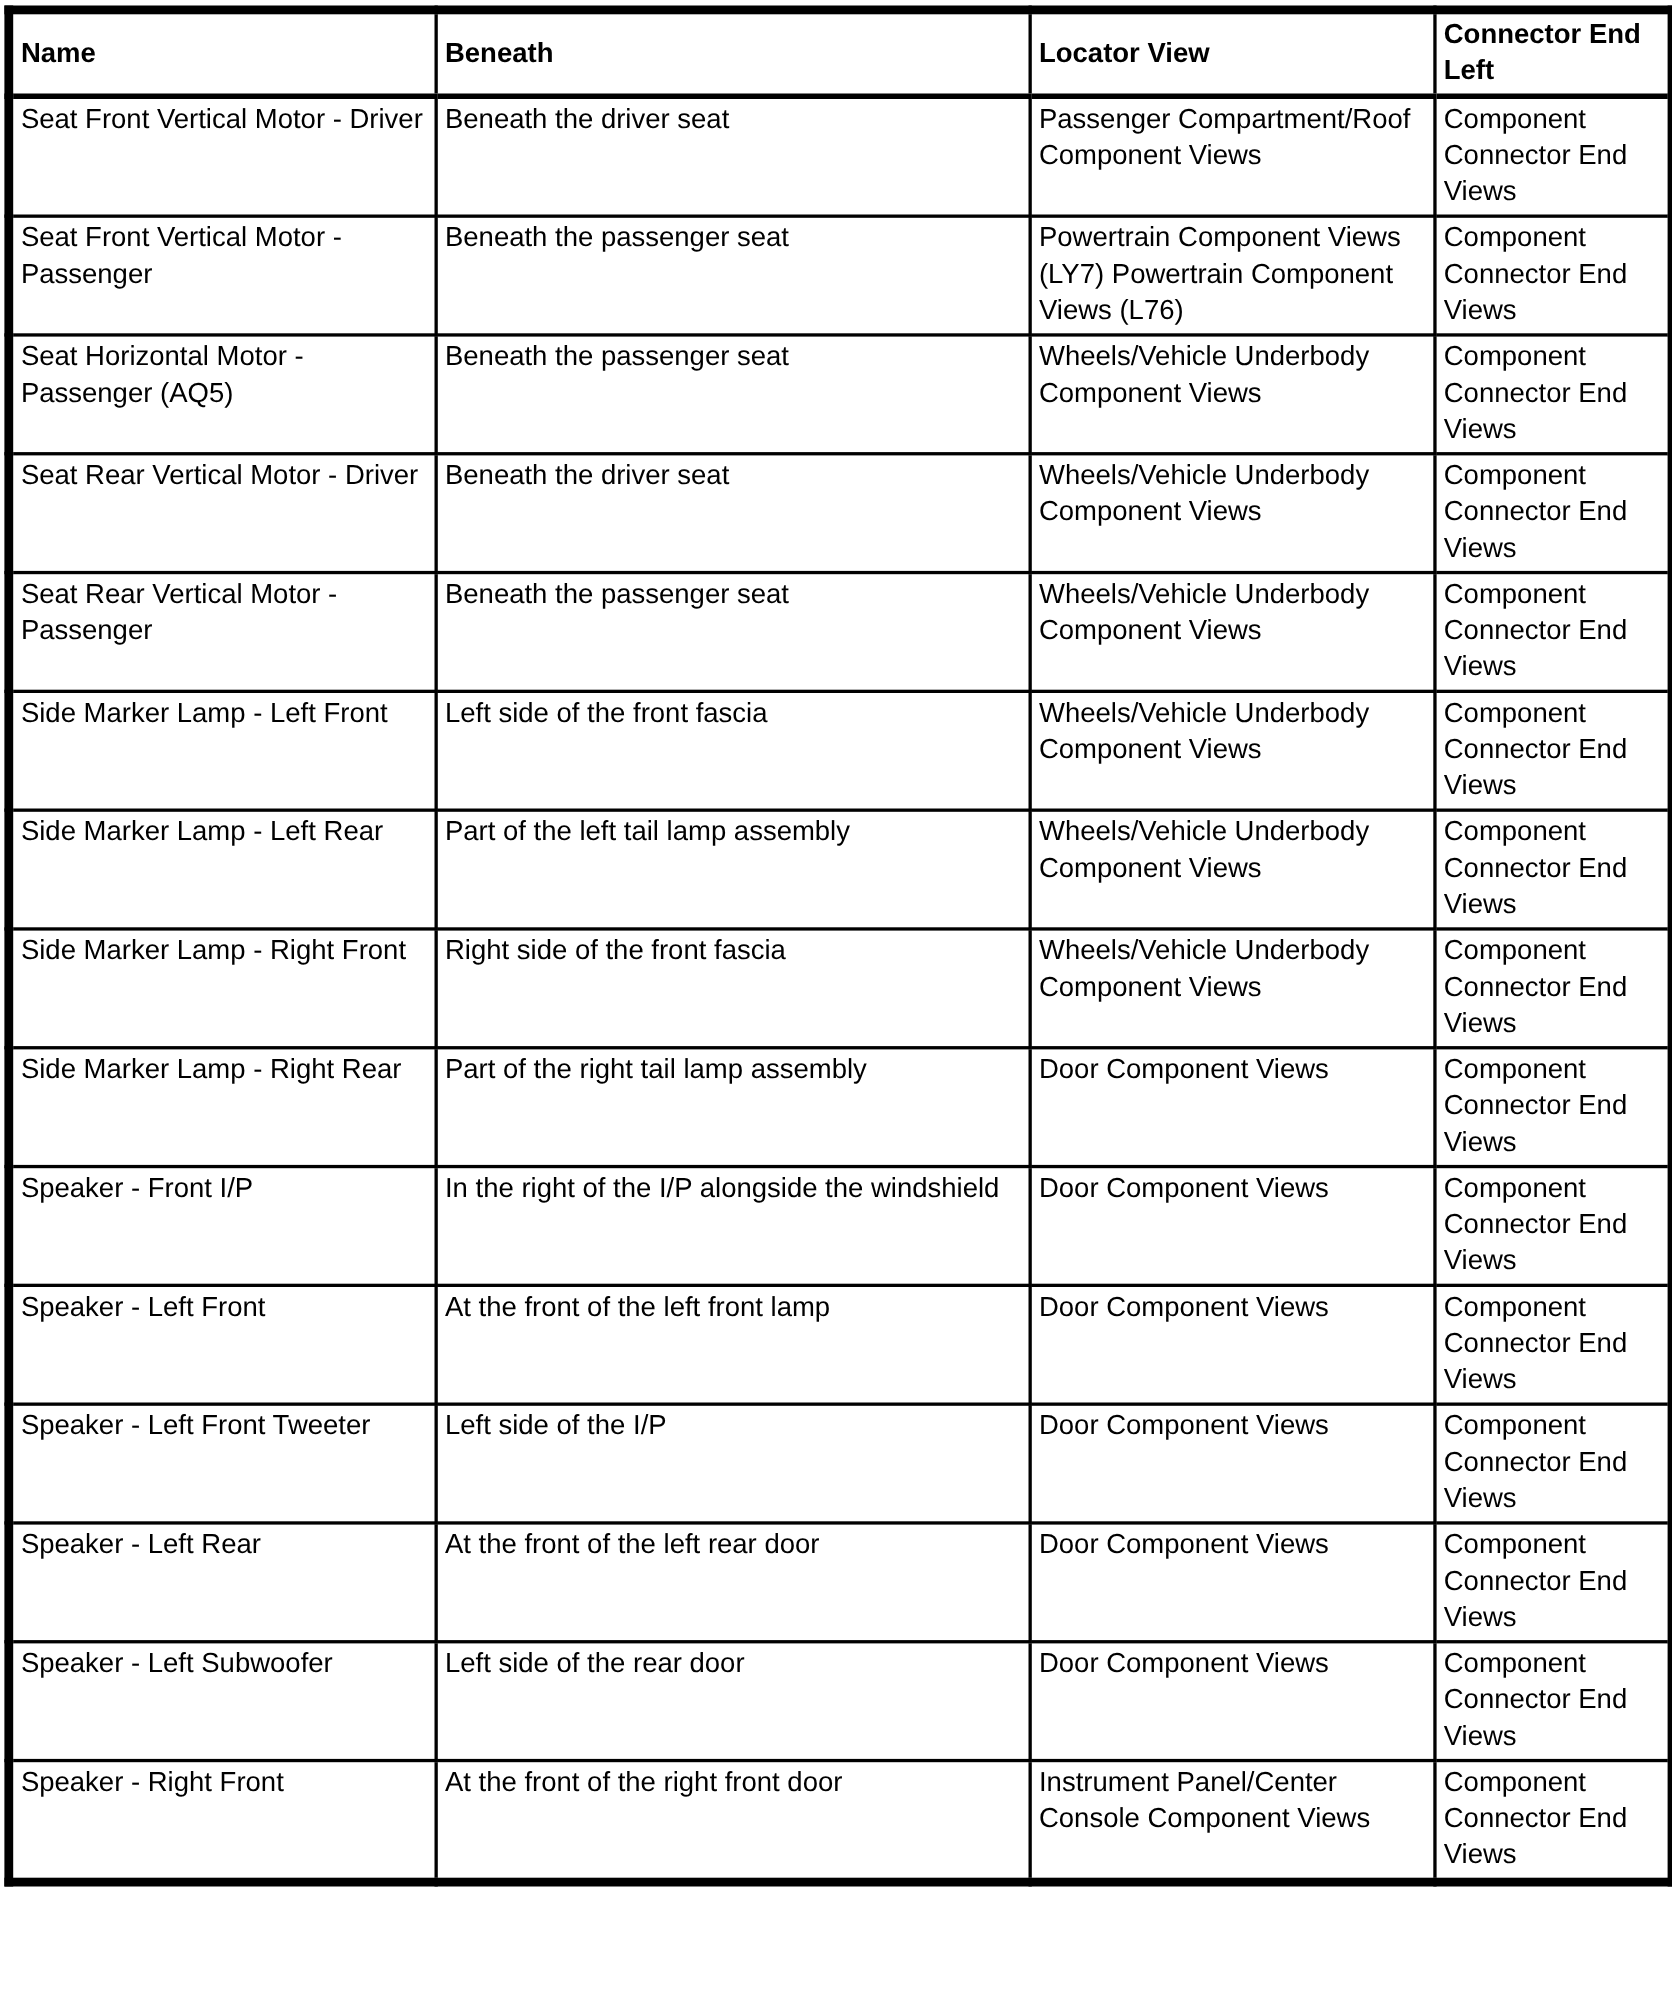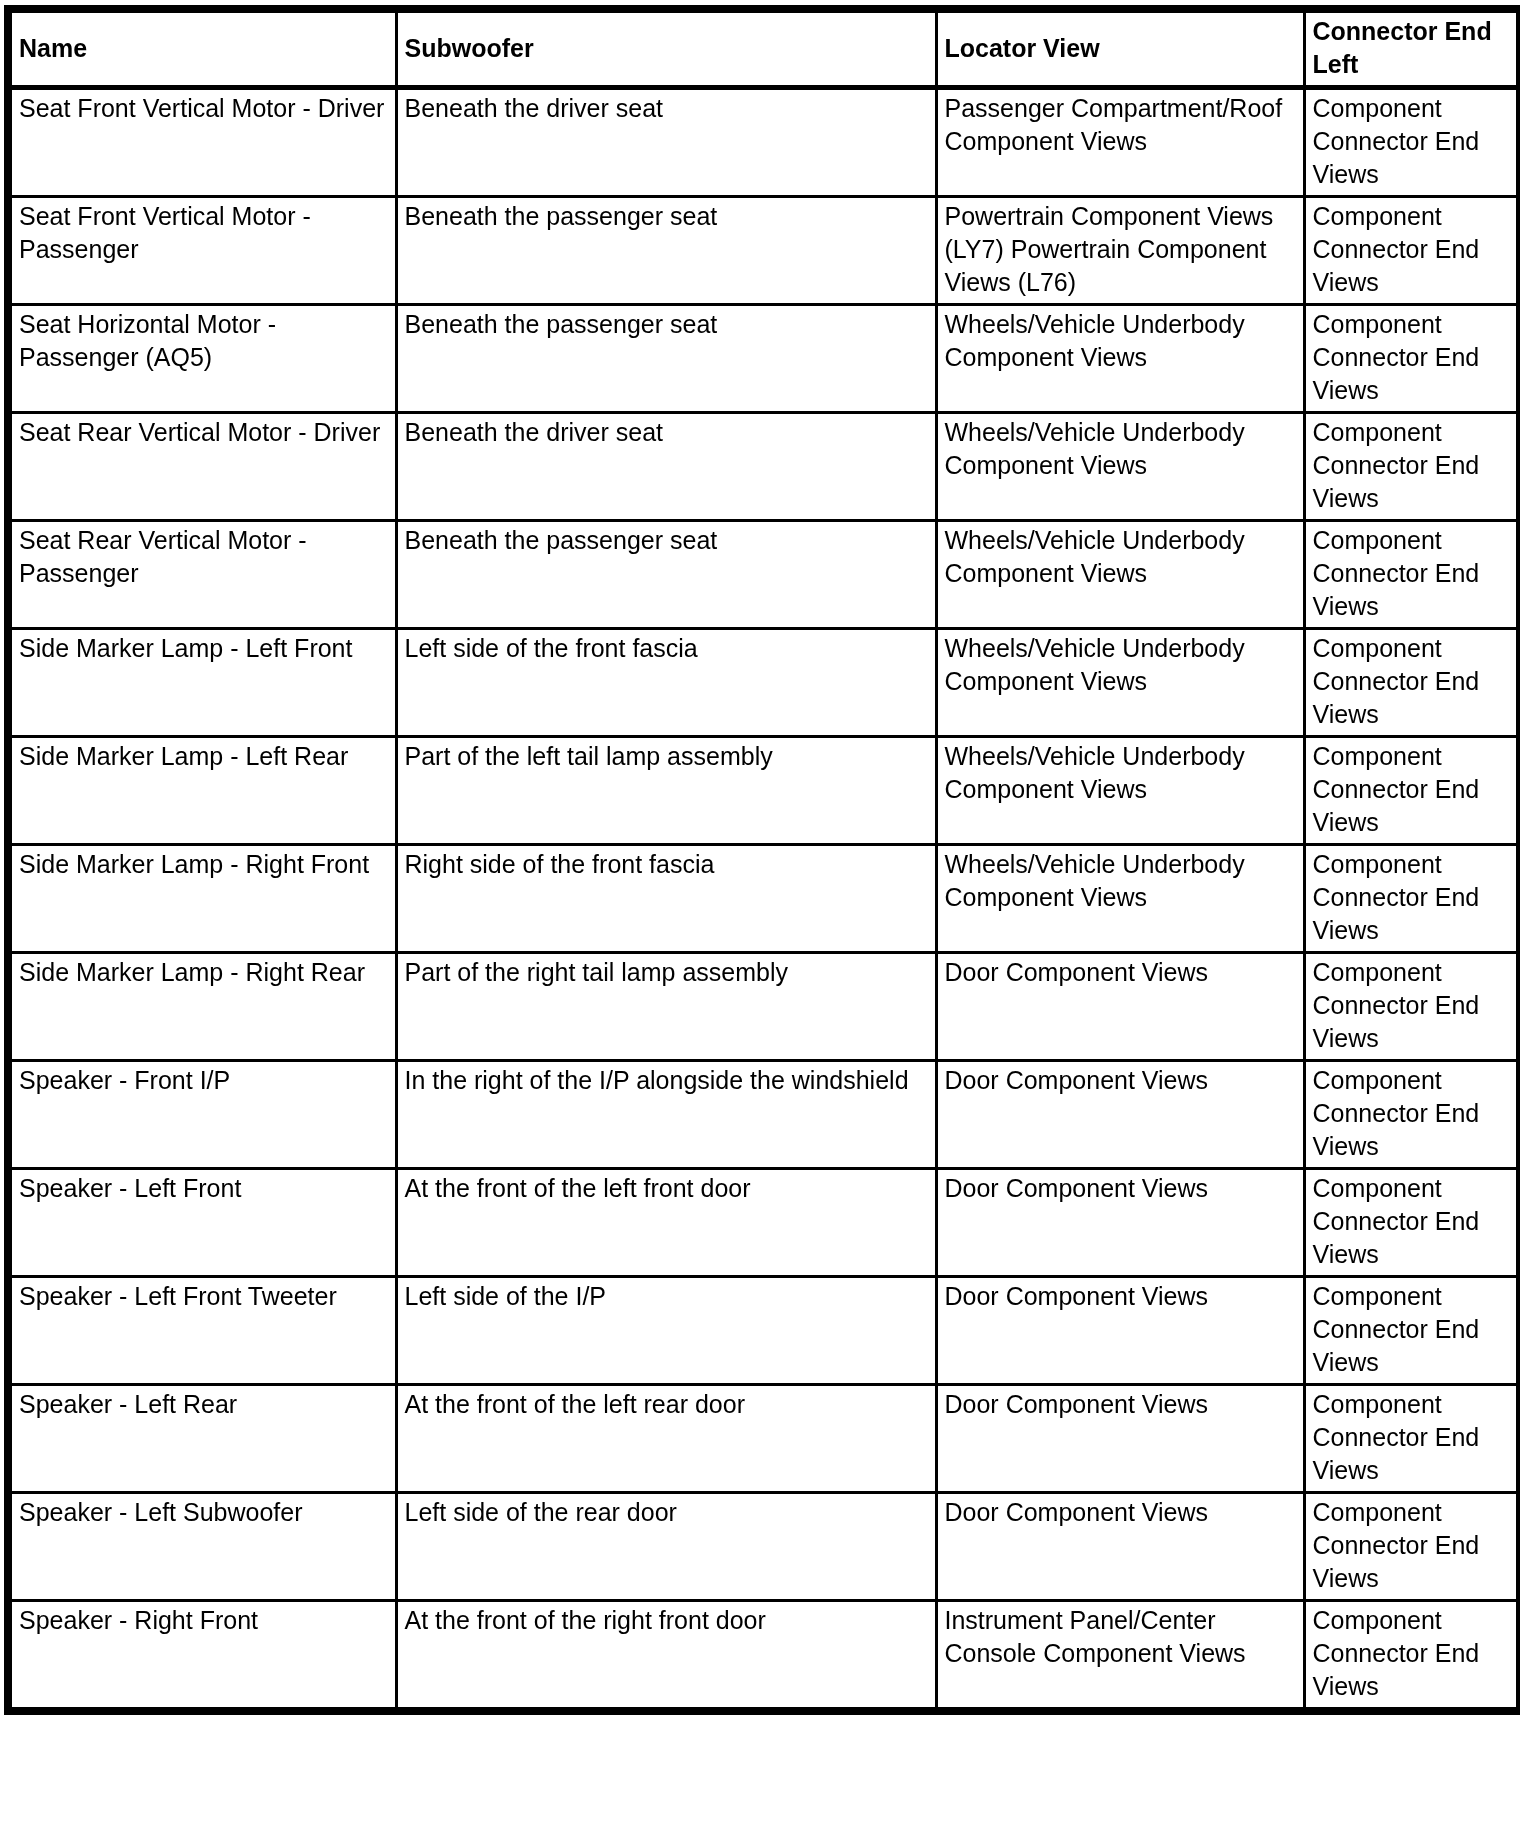--- a/index.html
+++ b/index.html
@@ -50,21 +50,21 @@
 <table class="locator-table">
   <colgroup>
     <col class="c-name">
     <col class="c-location">
     <col class="c-locator">
     <col class="c-connend">
   </colgroup>
   <thead>
     <tr>
       <th>Name</th>
-      <th>Subwoofer</th>
+      <th>Beneath</th>
       <th>Locator View</th>
       <th>Connector End Left</th>
     </tr>
   </thead>
   <tbody>
 
   <tr>
     <td>Seat Front Vertical Motor - Driver</td>
     <td>Beneath the driver seat</td>
     <td>Passenger Compartment/Roof Component Views</td>
@@ -130,21 +130,21 @@
 
   <tr>
     <td>Speaker - Front I/P</td>
     <td>In the right of the I/P alongside the windshield</td>
     <td>Door Component Views</td>
     <td>Component Connector End Views</td>
   </tr>
 
   <tr>
     <td>Speaker - Left Front</td>
-    <td>At the front of the left front door</td>
+    <td>At the front of the left front lamp</td>
     <td>Door Component Views</td>
     <td>Component Connector End Views</td>
   </tr>
 
   <tr>
     <td>Speaker - Left Front Tweeter</td>
     <td>Left side of the I/P</td>
     <td>Door Component Views</td>
     <td>Component Connector End Views</td>
   </tr>

